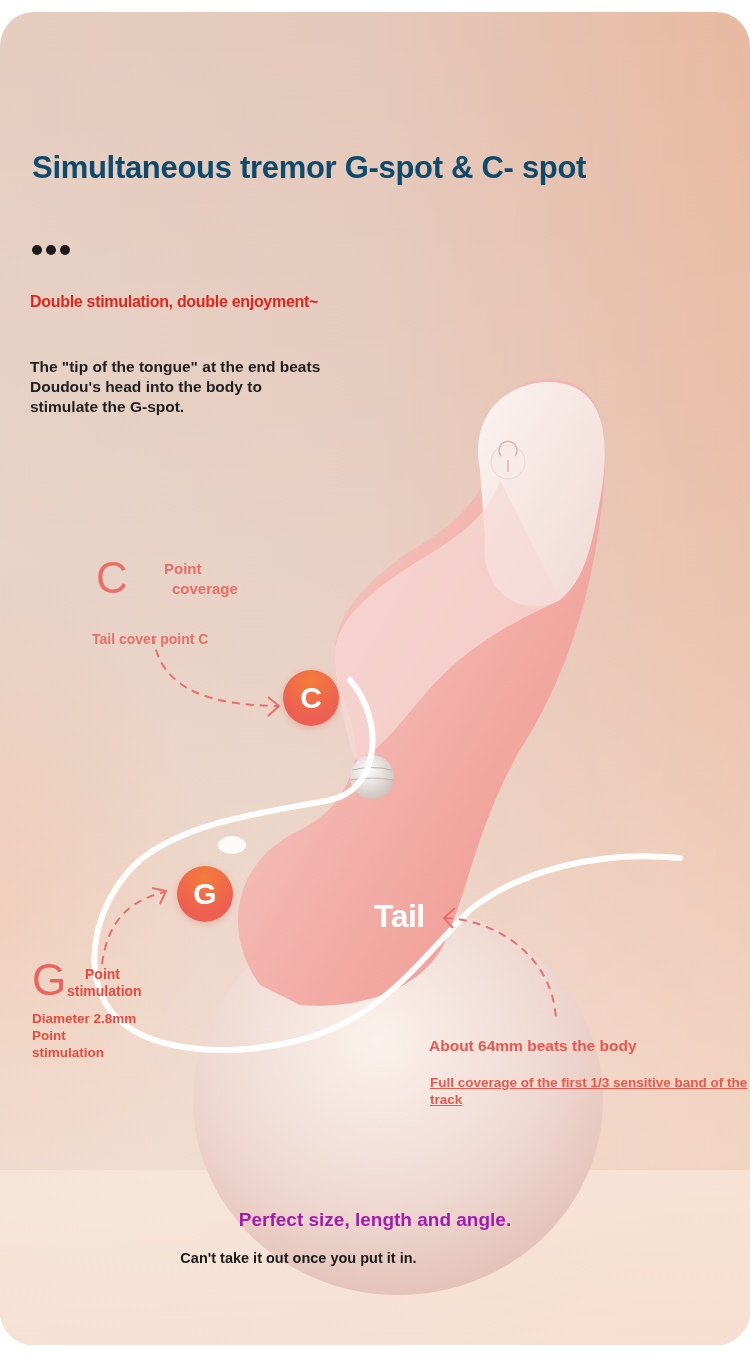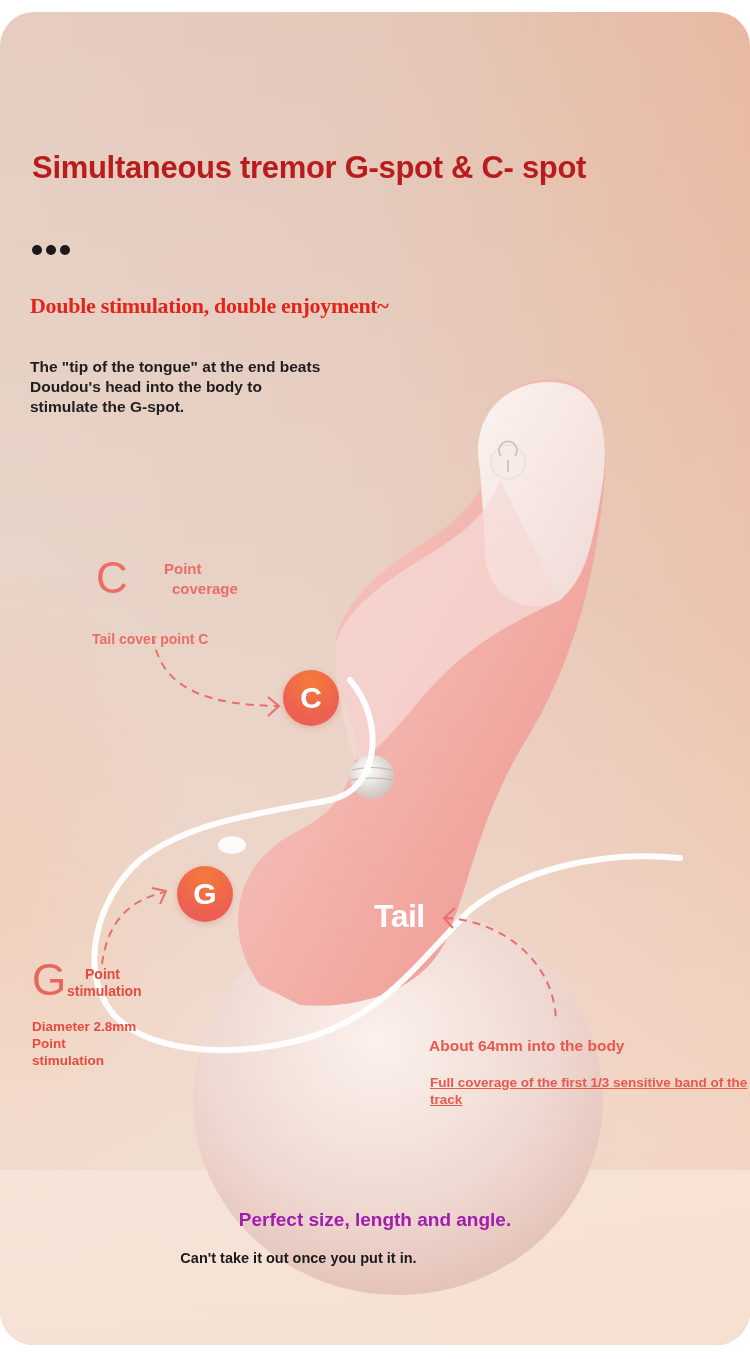--- a/index.html
+++ b/index.html
@@ -13,36 +13,36 @@
       linear-gradient(90deg, #e5cdc0 0%, #e4c8ba 50%, #e8b9a1 100%);
   }
   .card::after {
     content:""; position:absolute; left:0; right:0; top:0; bottom:0;
     background: linear-gradient(180deg, rgba(255,255,255,0) 0%, rgba(255,255,255,0.15) 45%, rgba(250,232,220,0.55) 80%, rgba(250,236,226,0.6) 100%);
     pointer-events:none;
   }
   .floor { position:absolute; left:0; top:1158px; width:750px; height:175px;
     background: linear-gradient(180deg, rgba(248,230,218,0.7), rgba(244,214,194,0.7)); }
 
-  .title { position:absolute; left:32px; top:150px; font-size:31px; font-weight:bold; color:#b91c1c; letter-spacing:-0.3px; z-index:5; }
+  .title { position:absolute; left:32px; top:150px; font-size:31px; font-weight:bold; color:#0c4a6e; letter-spacing:-0.3px; z-index:5; }
   .dots { position:absolute; left:32px; top:245px; display:flex; gap:4px; z-index:5; }
   .dots span { width:10px; height:10px; border-radius:50%; background:#1a1a1a; display:block; }
-  .subtitle { position:absolute; left:30px; top:293px; font-size:22px; font-weight:bold; color:#e3241b; letter-spacing:-0.3px; z-index:5;font-family:Liberation Serif, serif; }
+  .subtitle { position:absolute; left:30px; top:293px; font-size:16px; font-weight:bold; color:#e3241b; letter-spacing:-0.3px; z-index:5; }
   .desc { position:absolute; left:30px; top:357px; width:300px; font-size:15.5px; font-weight:bold; color:#1e1e1e; line-height:20px; z-index:5; }
   .c-label { position:absolute; left:96px; top:556px; z-index:5; }
   .c-label .big { position:absolute; left:0; top:0; font-size:44px; line-height:44px; color:#ea6e66; }
   .c-label .l1 { position:absolute; left:68px; top:4px; font-size:15px; font-weight:bold; color:#ea6e66; }
   .c-label .l2 { position:absolute; left:40px; top:24px; font-size:15px; font-weight:bold; color:#ea6e66; white-space:nowrap;margin-left:36px; }
   .c-sub { position:absolute; left:92px; top:607px; font-size:14px; font-weight:bold; color:#ea6e66; z-index:5;margin-top:24px; }
 
   .g-label { position:absolute; left:32px; top:958px; z-index:5; }
   .g-label .big { position:absolute; left:0; top:0; font-size:44px; line-height:44px; color:#e8645c; }
   .g-label .l1 { position:absolute; left:53px; top:8px; font-size:14px; font-weight:bold; color:#e84a3f; }
   .g-label .l2 { position:absolute; left:35px; top:25px; font-size:14px; font-weight:bold; color:#e84a3f; white-space:nowrap; }
-  .g-sub { position:absolute; left:32px; top:1010px; width:130px; font-size:13.5px; font-weight:bold; color:#e84a3f; line-height:17px; z-index:5;margin-top:8px; }
+  .g-sub { position:absolute; left:32px; top:1010px; width:130px; font-size:13.5px; font-weight:bold; color:#e84a3f; line-height:17px; z-index:5; }
 
   .badge { position:absolute; width:56px; height:56px; border-radius:50%;
     background: radial-gradient(circle at 50% 20%, #f47b3a, #ec5f52 70%);
     color:#fff; font-weight:bold; font-size:30px; display:flex; align-items:center; justify-content:center; z-index:6;
     box-shadow:0 2px 6px rgba(200,80,60,0.25); }
 
   .full { position:absolute; left:374px; top:898px; font-size:32px; font-weight:bold; color:#ffffff; z-index:6; letter-spacing:-0.5px; }
   .about { position:absolute; left:429px; top:1037px; font-size:15.5px; font-weight:bold; color:#ea574c; z-index:5; }
   .coverage { position:absolute; left:430px; top:1074px; width:320px; font-size:13.5px; font-weight:bold; color:#ea574c; line-height:17px; z-index:5;text-decoration:underline; }
 
@@ -137,17 +137,17 @@
   <span class="l1">Point</span>
   <span class="l2">stimulation</span>
 </div>
 <div class="g-sub">
   <div>Diameter 2.8mm</div>
   <div>Point</div>
   <div>stimulation</div>
 </div>
 
 <div class="full">Tail</div>
-<div class="about">About 64mm into the body</div>
+<div class="about">About 64mm beats the body</div>
 <div class="coverage">Full coverage of the first 1/3 sensitive band of the track</div>
 
 <div class="perfect">Perfect size, length and angle.</div>
 <div class="cant">Can't take it out once you put it in.</div>
 
 </body></html>

